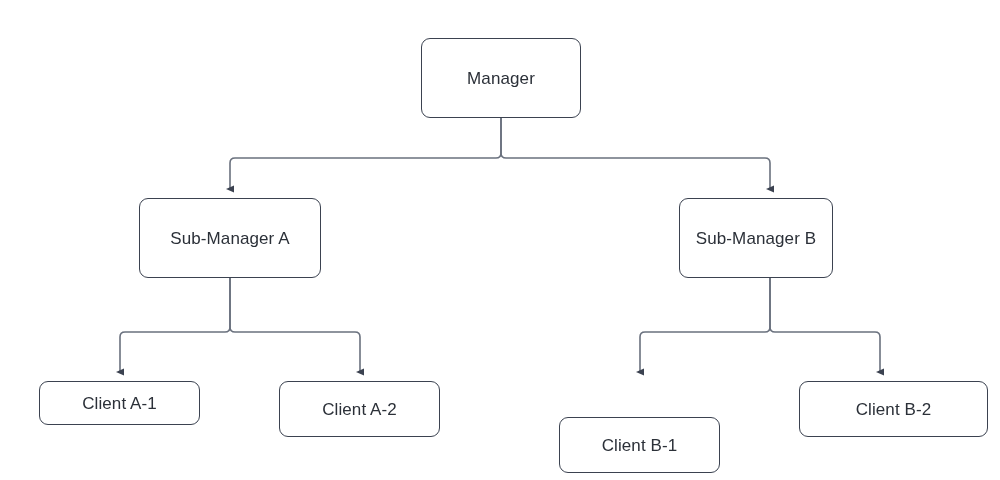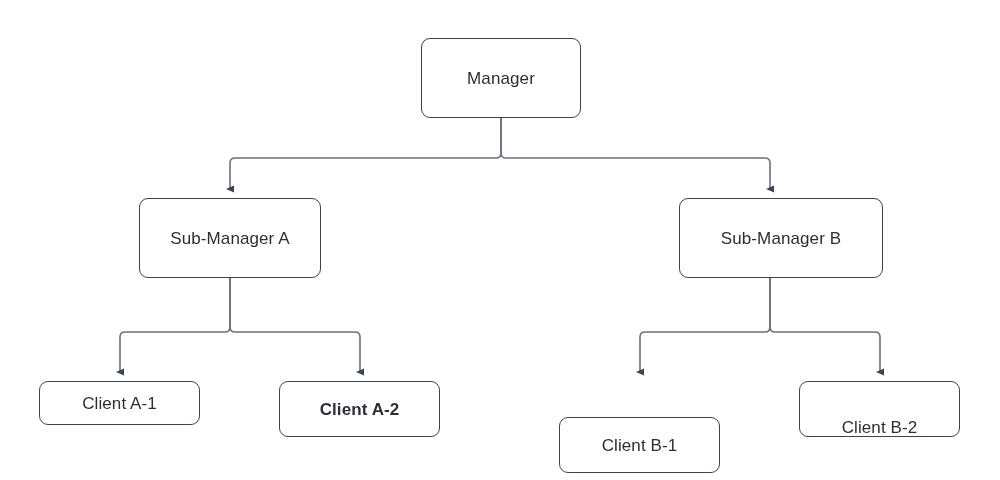--- a/index.html
+++ b/index.html
@@ -73,33 +73,33 @@
   </svg>
 
   <div class="node" style="left:421px; top:38px; width:160px; height:80px;">
     <span class="node-label">Manager</span>
   </div>
 
   <div class="node" style="left:139px; top:198px; width:182px; height:80px;">
     <span class="node-label">Sub-Manager A</span>
   </div>
 
-  <div class="node" style="left:679px; top:198px; width:204px; height:80px;">
+  <div class="node" style="left:679px; top:198px; width:154px; height:80px;">
     <span class="node-label">Sub-Manager B</span>
   </div>
 
   <div class="node" style="left:39px; top:381px; width:161px; height:44px;">
     <span class="node-label">Client A-1</span>
   </div>
 
-  <div class="node" style="left:279px; top:381px; width:161px; height:56px;font-weight:bold;">
+  <div class="node" style="left:279px; top:381px; width:161px; height:56px;">
     <span class="node-label">Client A-2</span>
   </div>
 
   <div class="node" style="left:559px; top:381px; width:161px; height:56px;margin-top:36px;">
     <span class="node-label">Client B-1</span>
   </div>
 
-  <div class="node" style="left:799px; top:381px; width:161px; height:56px;align-items:flex-end;">
+  <div class="node" style="left:799px; top:381px; width:189px; height:56px;">
     <span class="node-label">Client B-2</span>
   </div>
 
 </div>
 
 </body></html>

